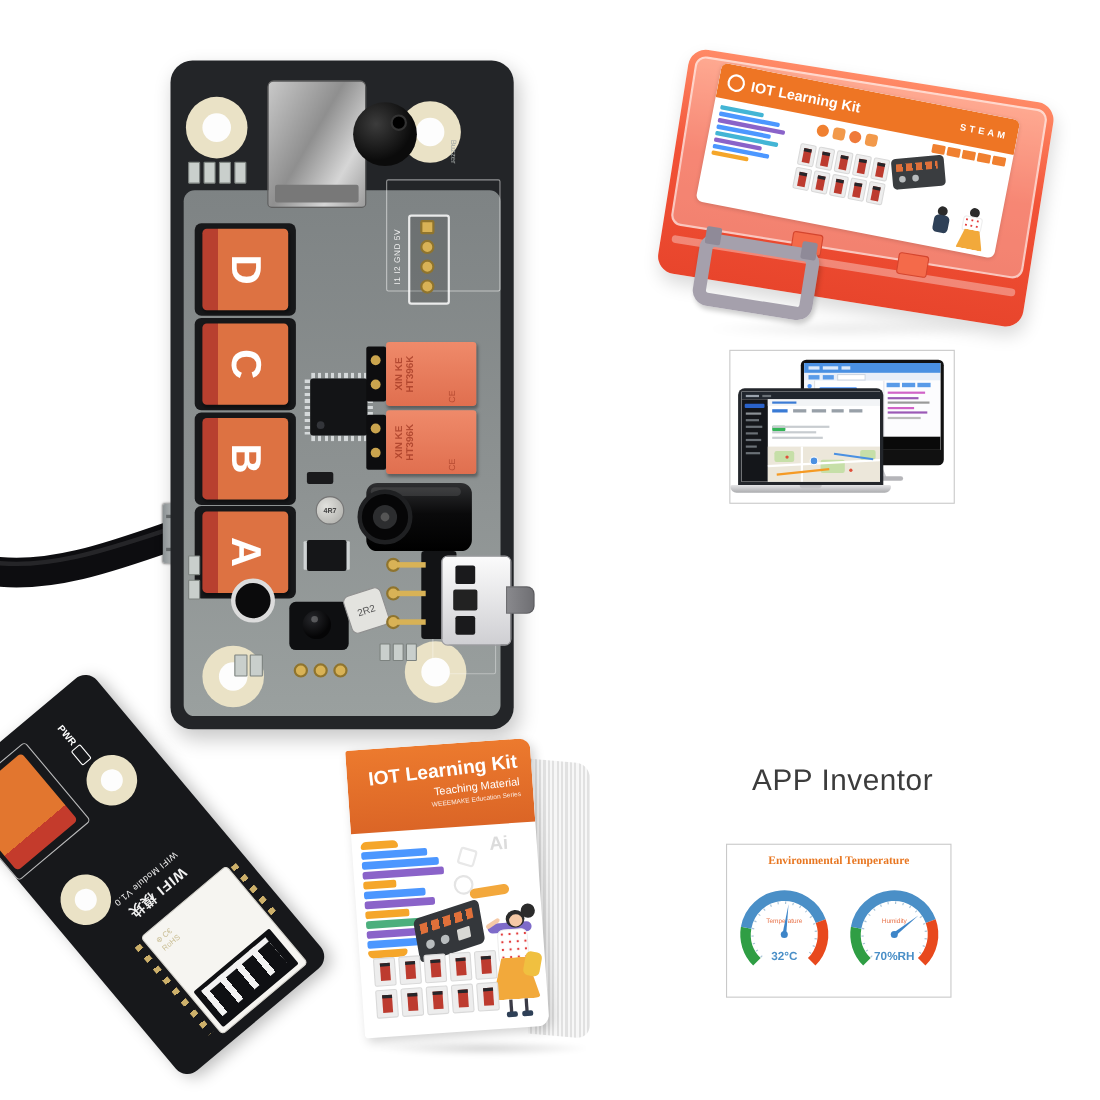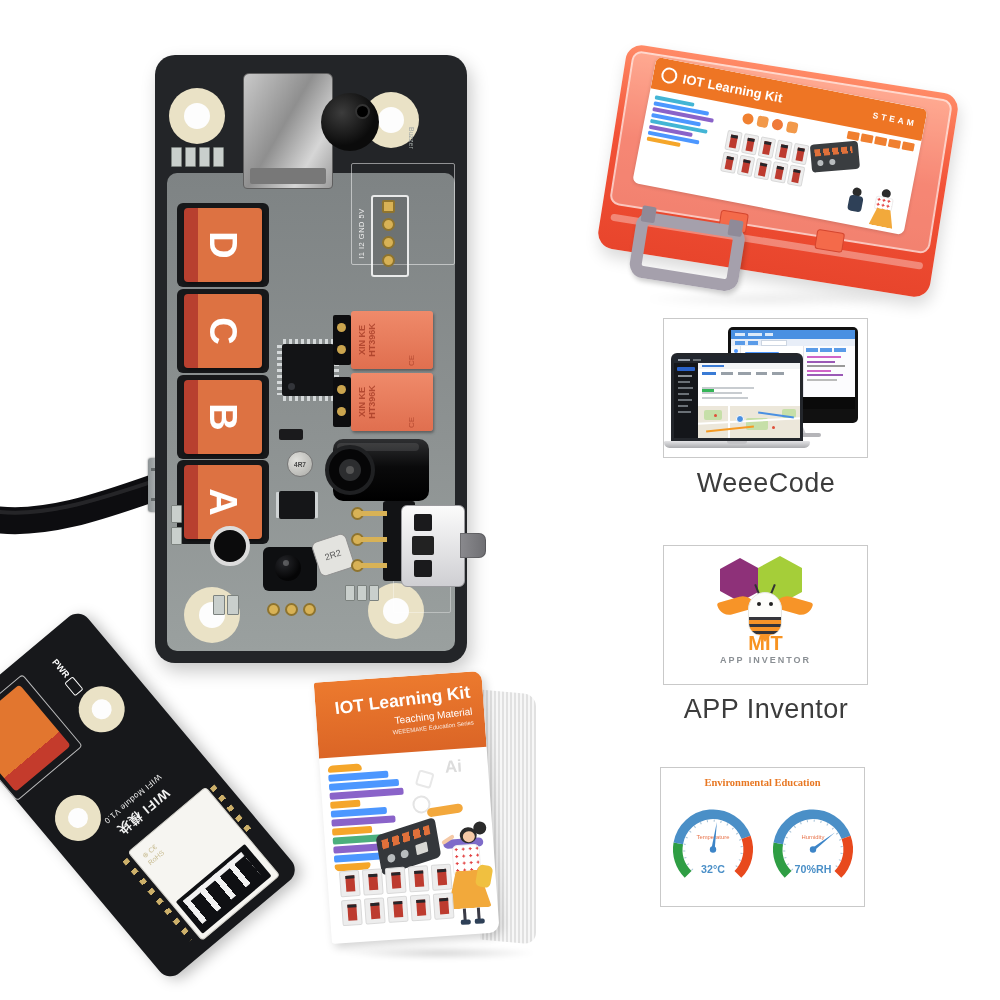--- a/index.html
+++ b/index.html
@@ -539,47 +539,26 @@
           <div class="abs" style="left:74px;top:20px;width:3px;height:3px;border-radius:50%;background:#e04f3a;"></div>
           <div class="abs" style="left:16px;top:8px;width:3px;height:3px;border-radius:50%;background:#e04f3a;"></div>
         </div>
       </div>
     </div>
     <div class="abs" style="left:0px;top:122px;width:146px;height:7px;border-radius:2px 2px 8px 8px;
          background:linear-gradient(180deg,#e4e4e6,#aaabae);">
       <div class="abs" style="left:63px;top:0;width:20px;height:3px;background:#c3c3c6;border-radius:0 0 4px 4px;"></div>
     </div>
   </div>
-  <div class="app-label" style="left:661px;top:468px;">WeeeCode</div>
-
-  <div class="app-box" style="left:663px;top:545px;height:140px;">
-    <div class="abs" style="left:42px;top:8px;width:120px;height:124px;">
-      <div class="hex" style="left:14px;top:4px;width:40px;height:44px;background:#8e3179;"></div>
-      <div class="hex" style="left:52px;top:2px;width:44px;height:48px;background:#a5ce39;"></div>
-      <div class="abs" style="left:12px;top:44px;width:36px;height:15px;background:#f79428;border-radius:4px 18px 4px 18px;transform:rotate(-16deg);"></div>
-      <div class="abs" style="left:70px;top:44px;width:36px;height:15px;background:#f79428;border-radius:18px 4px 18px 4px;transform:rotate(16deg);"></div>
-      <div class="abs" style="left:50px;top:30px;width:2px;height:10px;background:#333;transform:rotate(-22deg);"></div>
-      <div class="abs" style="left:66px;top:30px;width:2px;height:10px;background:#333;transform:rotate(22deg);"></div>
-      <div class="abs" style="left:42px;top:38px;width:34px;height:44px;background:#fdfdfb;border:1px solid #e6e6e2;
-           border-radius:17px 17px 13px 13px;overflow:hidden;box-sizing:border-box;">
-        <span style="position:absolute;left:8px;top:9px;width:4px;height:4px;border-radius:50%;background:#222;"></span>
-        <span style="position:absolute;left:20px;top:9px;width:4px;height:4px;border-radius:50%;background:#222;"></span>
-        <div style="position:absolute;left:0;right:0;bottom:0;height:18px;
-             background:repeating-linear-gradient(180deg,#35353a 0 3px,#f79428 3px 7px);"></div>
-      </div>
-      <div class="abs" style="left:51px;top:80px;width:16px;height:8px;background:#f79428;clip-path:polygon(50% 100%,12% 0,88% 0);"></div>
-    </div>
-    <div class="abs" style="left:0;top:86px;width:100%;text-align:center;color:#f89321;font-weight:bold;font-size:20px;">MIT</div>
-    <div class="abs" style="left:0;top:109px;width:100%;text-align:center;color:#8a8f94;font-weight:bold;font-size:9px;letter-spacing:2px;">APP INVENTOR</div>
-  </div>
+
   <div class="app-label" style="left:661px;top:694px;">APP Inventor</div>
 
   <div class="app-box" style="left:660px;top:767px;height:140px;">
     <div style="text-align:center;margin-top:9px;color:#e87722;font-weight:bold;font-size:10.5px;
-         font-family:'Liberation Serif',serif;">Environmental Education</div>
+         font-family:'Liberation Serif',serif;">Environmental Temperature</div>
     <div style="display:flex;justify-content:center;gap:6px;margin-top:4px;">
       <svg width="94" height="100" viewBox="0 0 88 80">
         <path d="M 24.9 66.1 A 27 27 0 1 1 63.1 66.1" stroke="#a9c4d8" stroke-width="2" fill="none" stroke-dasharray="1 5.4"></path>
         <path d="M 20.7 70.3 A 33 33 0 0 1 11.5 41.3" stroke="#2f9e44" stroke-width="9" fill="none"></path>
         <path d="M 11.5 41.3 A 33 33 0 0 1 75.0 35.7" stroke="#4a8fc7" stroke-width="9" fill="none"></path>
         <path d="M 75.0 35.7 A 33 33 0 0 1 67.3 70.3" stroke="#e8491d" stroke-width="9" fill="none"></path>
         <text x="44" y="37" text-anchor="middle" font-size="5.5" fill="#e8734a">Temperature</text>
         <g transform="rotate(8 44 47)">
           <polygon points="42.4,47 45.6,47 44,21" fill="#3d85c8"></polygon>
         </g>

